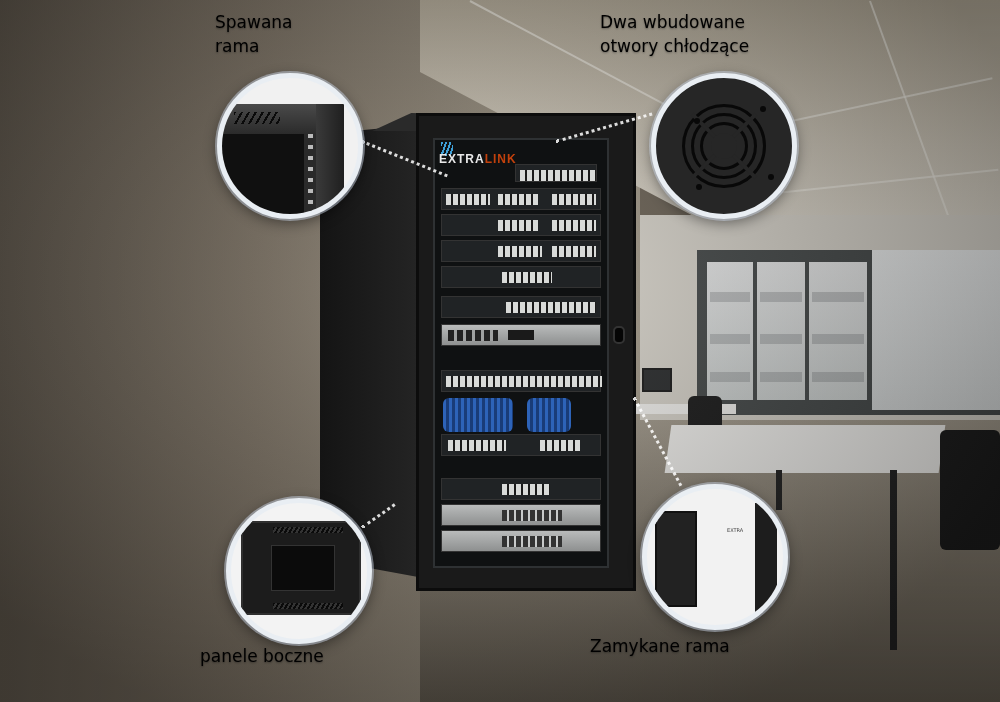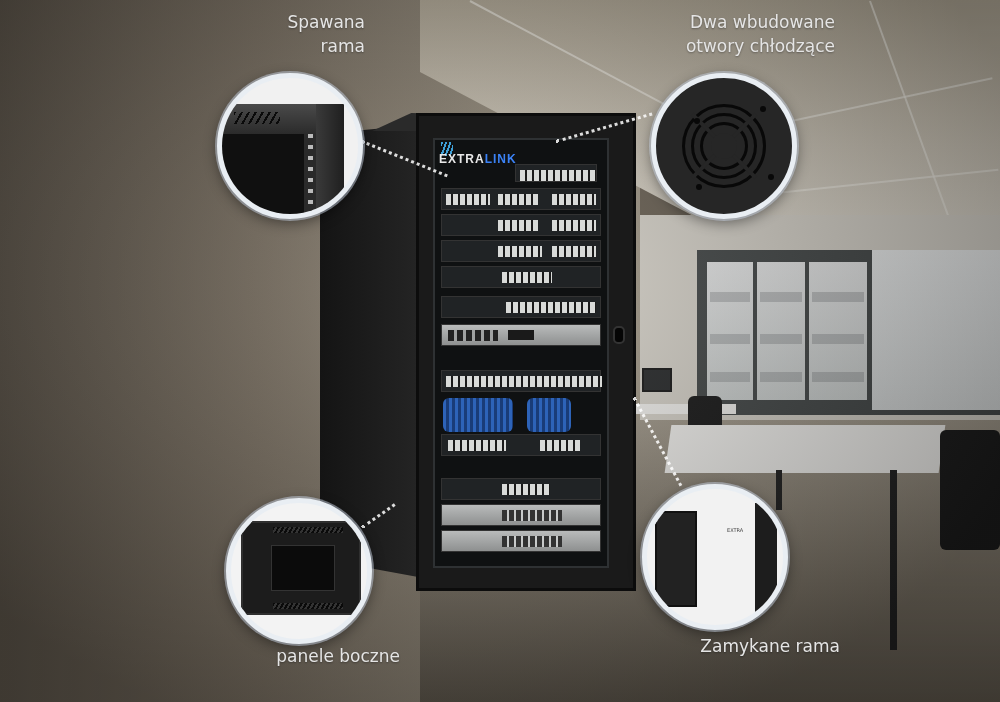--- a/index.html
+++ b/index.html
@@ -50,21 +50,21 @@
 
   .u { position: absolute; left: 6px; right: 6px; height: 22px; background: #202325; border: 1px solid #333; }
   .u.silver { background: linear-gradient(180deg, #b9bbbb, #8e9090); }
   .ports { position: absolute; top: 5px; height: 11px;
     background: repeating-linear-gradient(90deg, #d8dad8 0 5px, #1a1a1a 5px 7px); }
   .cables { position: absolute; height: 34px;
     background: repeating-linear-gradient(90deg, #2d63b8 0 3px, #193c78 3px 6px); border-radius: 6px; }
 
   .logo { position: absolute; left: 4px; top: 12px; font-family: "Liberation Sans", sans-serif; font-weight: bold; font-size: 12px; letter-spacing: 1px; }
   .logo .ex { color: #e8e8e8; }
-  .logo .lk { color: #3b82f6; margin-top: 23px; }
+  .logo .lk { color: #c2410c; margin-top: 23px; }
   .logo-mark { position: absolute; left: 6px; top: 2px; width: 12px; height: 14px;
     background: repeating-linear-gradient(110deg, #3ea0d8 0 2px, transparent 2px 4px); }
 
   
   .dots { position: absolute; border-top: 3px dotted rgba(255,255,255,0.85); transform-origin: left center; }
 
   
   .callout { position: absolute; width: 146px; height: 146px; border-radius: 50%;
     border: 5px solid #e9eef3; box-shadow: 0 0 0 2px rgba(200,210,225,0.5), 0 4px 14px rgba(0,0,0,0.45); overflow: hidden; }
 
@@ -86,21 +86,21 @@
   .c-panel .body { position: absolute; left: 10px; top: 18px; width: 120px; height: 94px; background: #1c1c1c; border: 2px solid #2f2f2f; }
   .c-panel .vent { position: absolute; left: 30px; width: 70px; height: 6px; background: repeating-linear-gradient(120deg,#0a0a0a 0 2px, #333 2px 4px); }
   .c-panel .win { position: absolute; left: 28px; top: 22px; width: 64px; height: 46px; background: #0b0b0b; border: 1px solid #333; }
 
   .c-door { left: 642px; top: 484px; background: #f2f2f2; }
   .c-door .d1 { position: absolute; left: 8px; top: 22px; width: 42px; height: 96px; background: #222; border: 2px solid #111; }
   .c-door .d2 { position: absolute; right: 6px; top: 14px; width: 22px; height: 120px; background: #1d1d1d; }
   .c-door .brand { position: absolute; left: 80px; top: 38px; font-size: 5px; color: #444; }
 
   
-  .label { position: absolute; color: #e5e5e5; font-family: "DejaVu Sans", sans-serif; font-size: 17px; line-height: 24px; text-align: right; text-shadow: 0 1px 2px rgba(0,0,0,0.35); }
+  .label { position: absolute; color: #000000; font-family: "DejaVu Sans", sans-serif; font-size: 17px; line-height: 24px; text-align: left; text-shadow: 0 1px 2px rgba(0,0,0,0.35); }
   .label span { display: block; white-space: nowrap; }
   .lbl-frame { left: 215px; top: 10px; width: 150px; }
   .lbl-fan { left: 600px; top: 10px; width: 235px; }
   .lbl-panel { left: 200px; top: 644px; width: 200px; }
   .lbl-door { left: 590px; top: 634px; width: 250px; }
 </style>
 </head>
 <body>
 
 <div class="scene">

